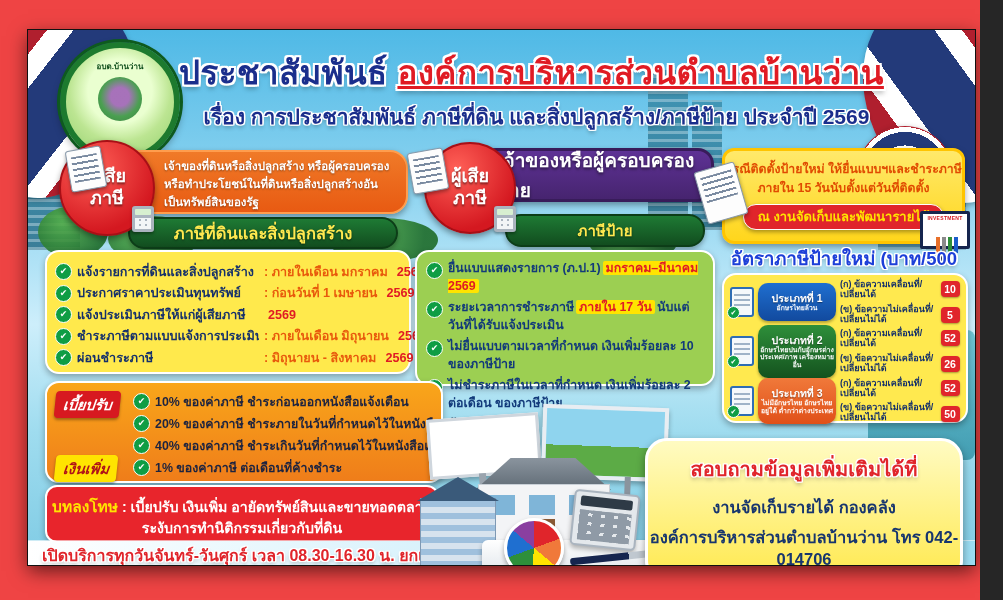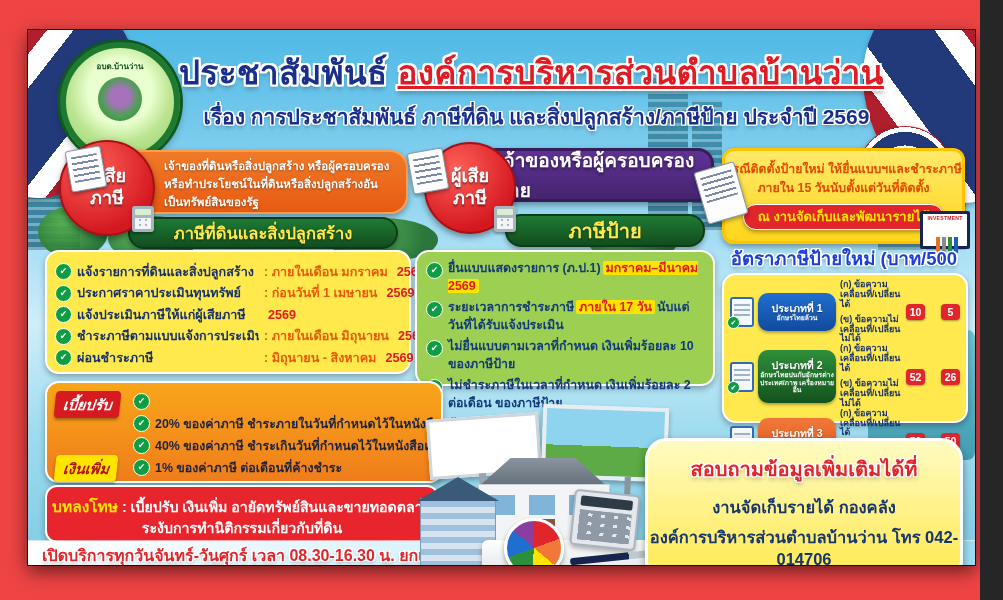--- a/index.html
+++ b/index.html
@@ -92,21 +92,21 @@
         background:repeating-linear-gradient(0deg,#9fb3c8 0 2px,transparent 2px 5px);}
   .clip:after{content:"✔";position:absolute;left:-5px;bottom:-4px;width:11px;height:11px;border-radius:50%;background:#0f9d44;
         color:#fff;font-size:7px;line-height:11px;text-align:center;border:1px solid #fff;}
   .rpill{flex:0 0 74px;border-radius:10px;color:#fff;text-align:center;padding:9px 2px;line-height:1.15;box-shadow:0 2px 3px rgba(0,0,0,.3);}
   .rpill b{display:block;font-size:10.5px;text-shadow:0 1px 1px rgba(0,0,0,.4);}
   .rpill i{display:block;font-style:normal;font-size:6.8px;font-weight:bold;opacity:.95;}
   .rp1{background:linear-gradient(180deg,#1f6fd0,#124a9e);}
   .rp2{background:linear-gradient(180deg,#2e8f3a,#14521e);}
   .rp3{background:linear-gradient(180deg,#f0793a,#e05018);}
   .rlabels{flex:1;display:flex;flex-direction:column;gap:5px;font-size:9px;font-weight:bold;color:#15306b;line-height:1.1;}
-  .rvals{flex:0 0 20px;display:flex;flex-direction:row;gap:16px;align-items:center;}
+  .rvals{flex:0 0 20px;display:flex;flex-direction:column;gap:10px;align-items:center;}
   .badge{width:19px;height:16px;border-radius:4px;background:#e0252b;color:#fff;font-size:10.5px;font-weight:bold;
          text-align:center;line-height:16px;box-shadow:0 1px 2px rgba(0,0,0,.35);}
   
   .penal{position:absolute;left:17px;top:351px;width:394px;height:98px;border-radius:14px;z-index:7;
          background:linear-gradient(180deg,#f9a61a,#ef7d1a);border:2px solid #fff;box-shadow:0 3px 6px rgba(0,0,0,.3);}
   .plabel{position:absolute;left:8px;font-weight:bold;font-style:italic;font-size:14.5px;padding:2px 8px;border-radius:4px;
          transform:skewX(-6deg);box-shadow:0 2px 3px rgba(0,0,0,.35);}
   .pl-red{top:8px;background:#d71920;color:#fff;}
   .pl-yel{top:72px;background:#ffe400;color:#b01218;}
   .penal .items{position:absolute;left:86px;top:7px;right:6px;}
@@ -193,21 +193,21 @@
 
     <div class="payer" style="left:396px;top:112px;width:88px;height:88px;">
       <span>ผู้เสีย</span>
       <span>ภาษี</span>
     </div>
     <div class="doc-ic" style="left:382px;top:120px;"></div>
     <div class="calc-ic" style="left:466px;top:176px;"></div>
     <div class="purple-box">
       <span>เจ้าของหรือผู้ครอบครองป้าย</span>
     </div>
-    <div class="green-pill" style="left:477px;top:184px;width:196px;height:29px;font-size:20px;justify-content:center;">
+    <div class="green-pill" style="left:477px;top:184px;width:196px;height:29px;font-size:15px;justify-content:center;">
       <span>ภาษีป้าย</span>
     </div>
 
     <div class="notice">
       <div>กรณีติดตั้งป้ายใหม่ ให้ยื่นแบบฯและชำระภาษี</div>
       <div>ภายใน 15 วันนับตั้งแต่วันที่ติดตั้ง</div>
       <div class="loc">ณ งานจัดเก็บและพัฒนารายได้</div>
       <div class="monitor">
         <span class="scr">
             <i>INVESTMENT</i>
@@ -317,20 +317,21 @@
         </div>
       </div>
     </div>
 
     <div class="penal">
       <span class="plabel pl-red">เบี้ยปรับ</span>
       <span class="plabel pl-yel">เงินเพิ่ม</span>
       <div class="items">
         <div class="chk-row">
           <span class="chk">✔</span>
+          <span class="txt">10% ของค่าภาษี ชำระก่อนออกหนังสือแจ้งเตือน</span>
         </div>
         <div class="chk-row">
           <span class="chk">✔</span>
           <span class="txt">20% ของค่าภาษี ชำระภายในวันที่กำหนดไว้ในหนังสือแจ้งเตือน</span>
         </div>
         <div class="chk-row">
           <span class="chk">✔</span>
           <span class="txt">40% ของค่าภาษี ชำระเกินวันที่กำหนดไว้ในหนังสือแจ้งเตือน</span>
         </div>
         <div class="chk-row">

